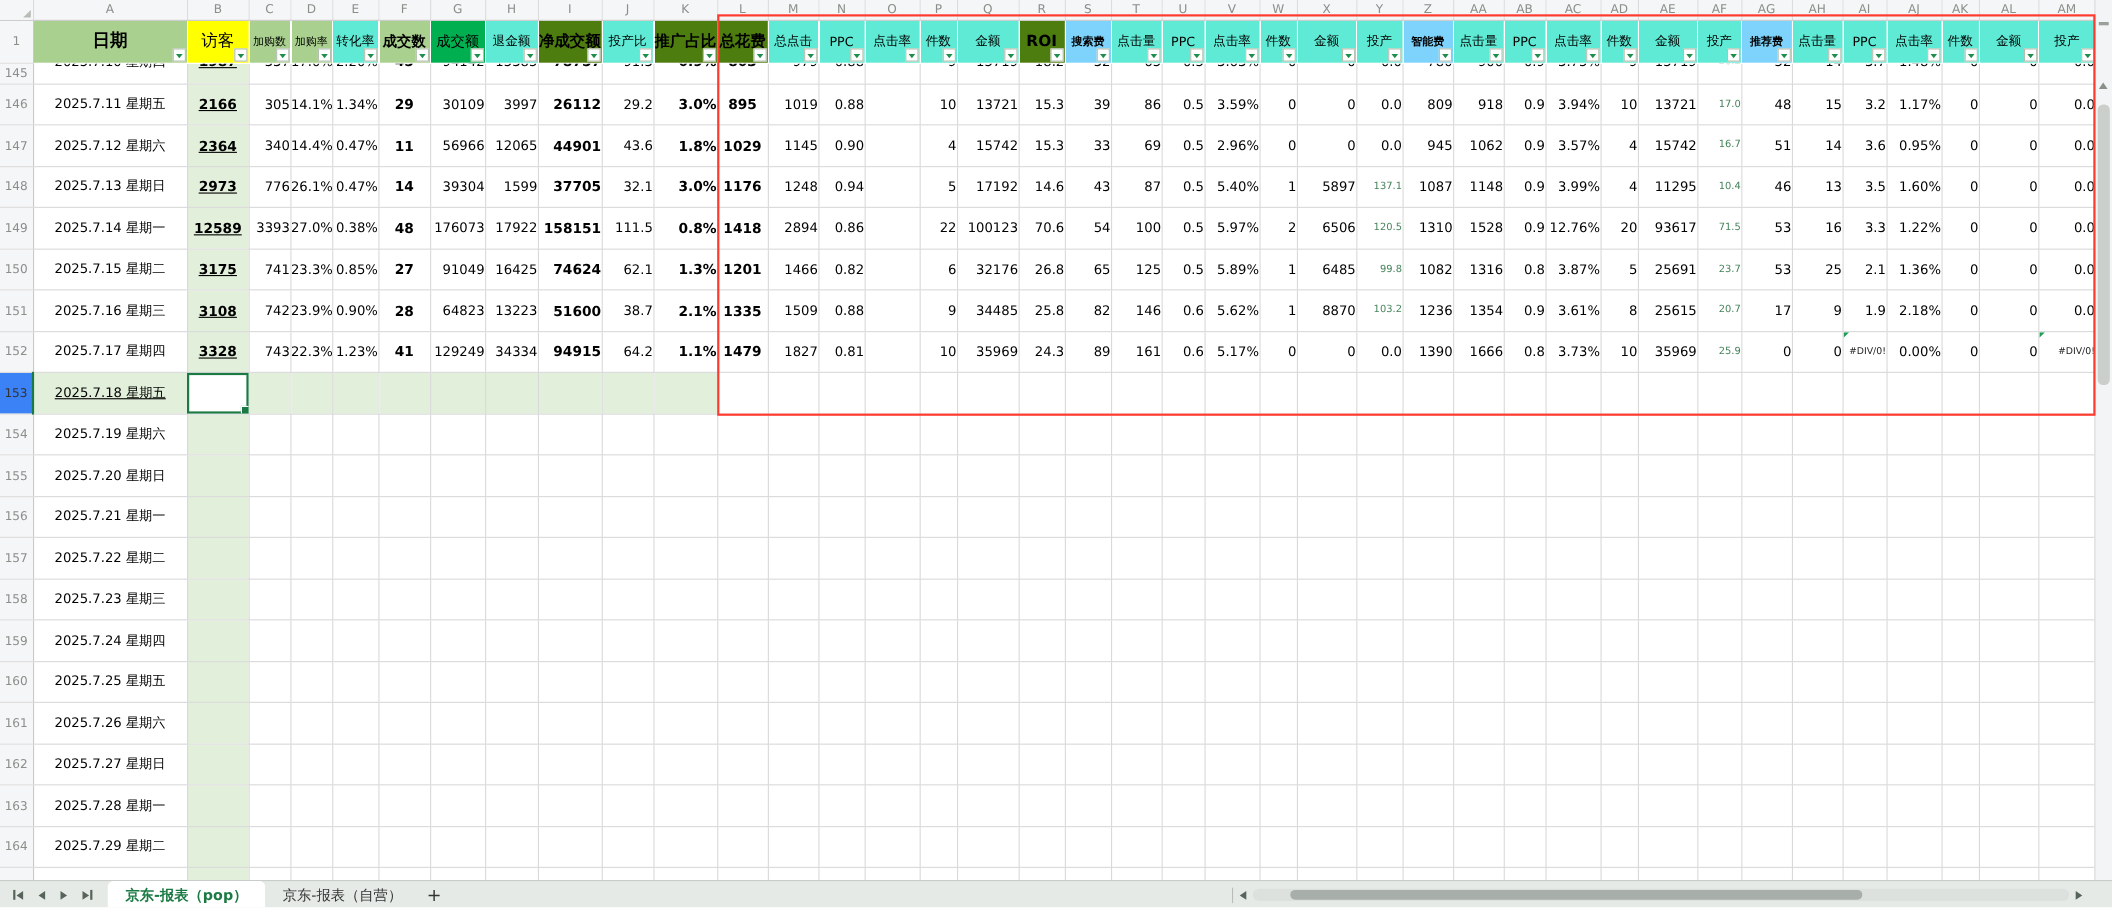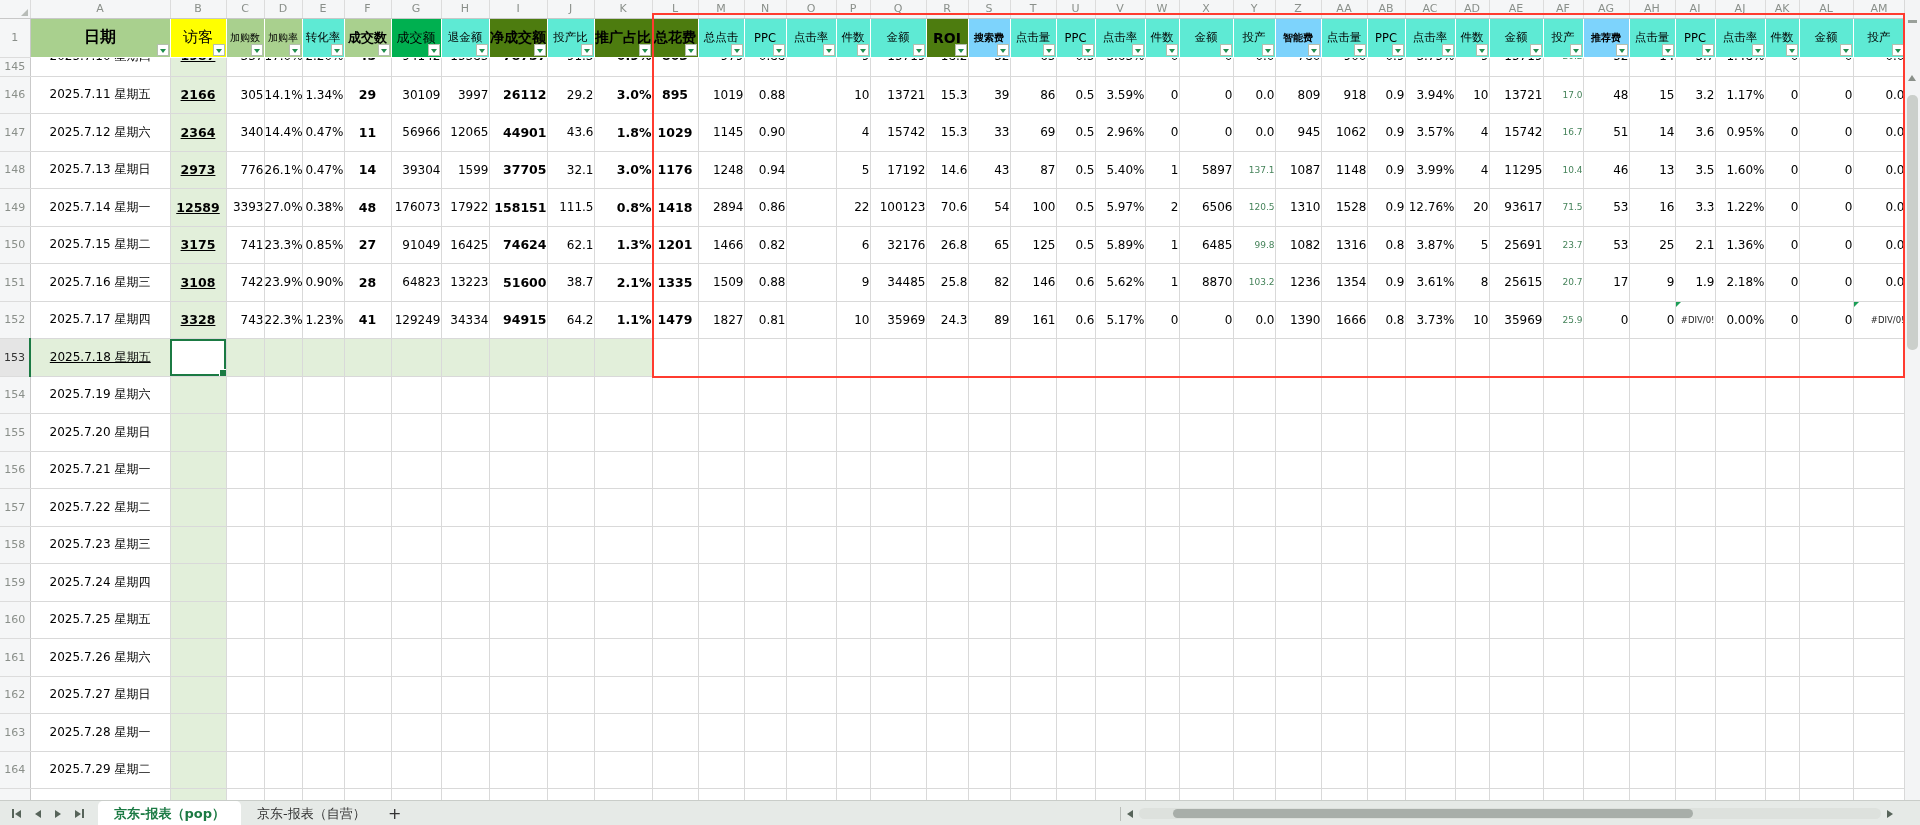--- a/index.html
+++ b/index.html
@@ -19,21 +19,21 @@
   tr.letters th{background:#F5F6F7;color:#8a8f8a;font-size:11px;font-weight:normal;
     border-right:1px solid #DCDCDC;border-bottom:1px solid #C8C8C8;text-align:center;}
   th.corner{position:relative;background:#F5F6F7;}
   th.corner::after{content:"";position:absolute;right:2px;bottom:2px;width:0;height:0;
     border-bottom:7px solid #B8BCB8;border-left:7px solid transparent;}
   th.sel-col{background:#D8DAD9;color:#333;border-bottom:2px solid #1B7A43;}
 
   
   td.gut{background:#F5F6F7;color:#8a8f8a;font-size:11px;text-align:center;
     border-right:1px solid #C9C9C9;border-bottom:1px solid #DCDCDC;}
-  td.sel-row{background:#e5e5e5;color:#333;border-right:2px solid #1B7A43;}
+  td.sel-row{background:#3b82f6;color:#333;border-right:2px solid #1B7A43;}
 
   
   td.h{position:relative;text-align:center;border:1px solid rgba(255,255,255,.85);color:#000;}
   td.h .hl{display:inline-block;max-width:100%;}
   .h-date{background:#A9D08E;font-weight:bold;font-size:16px;}
   .h-g   {background:#5eead4;font-size:11.5px;}
   .h-gs  {background:#A9D08E;font-size:10px;}
   .h-gb  {background:#A9D08E;font-weight:bold;font-size:13px;text-decoration:underline;}
   .h-y   {background:#4d7c0f;font-weight:bold;font-size:14px;}
   .h-ylg {background:#FFFF00;font-weight:normal;font-size:15px;}

